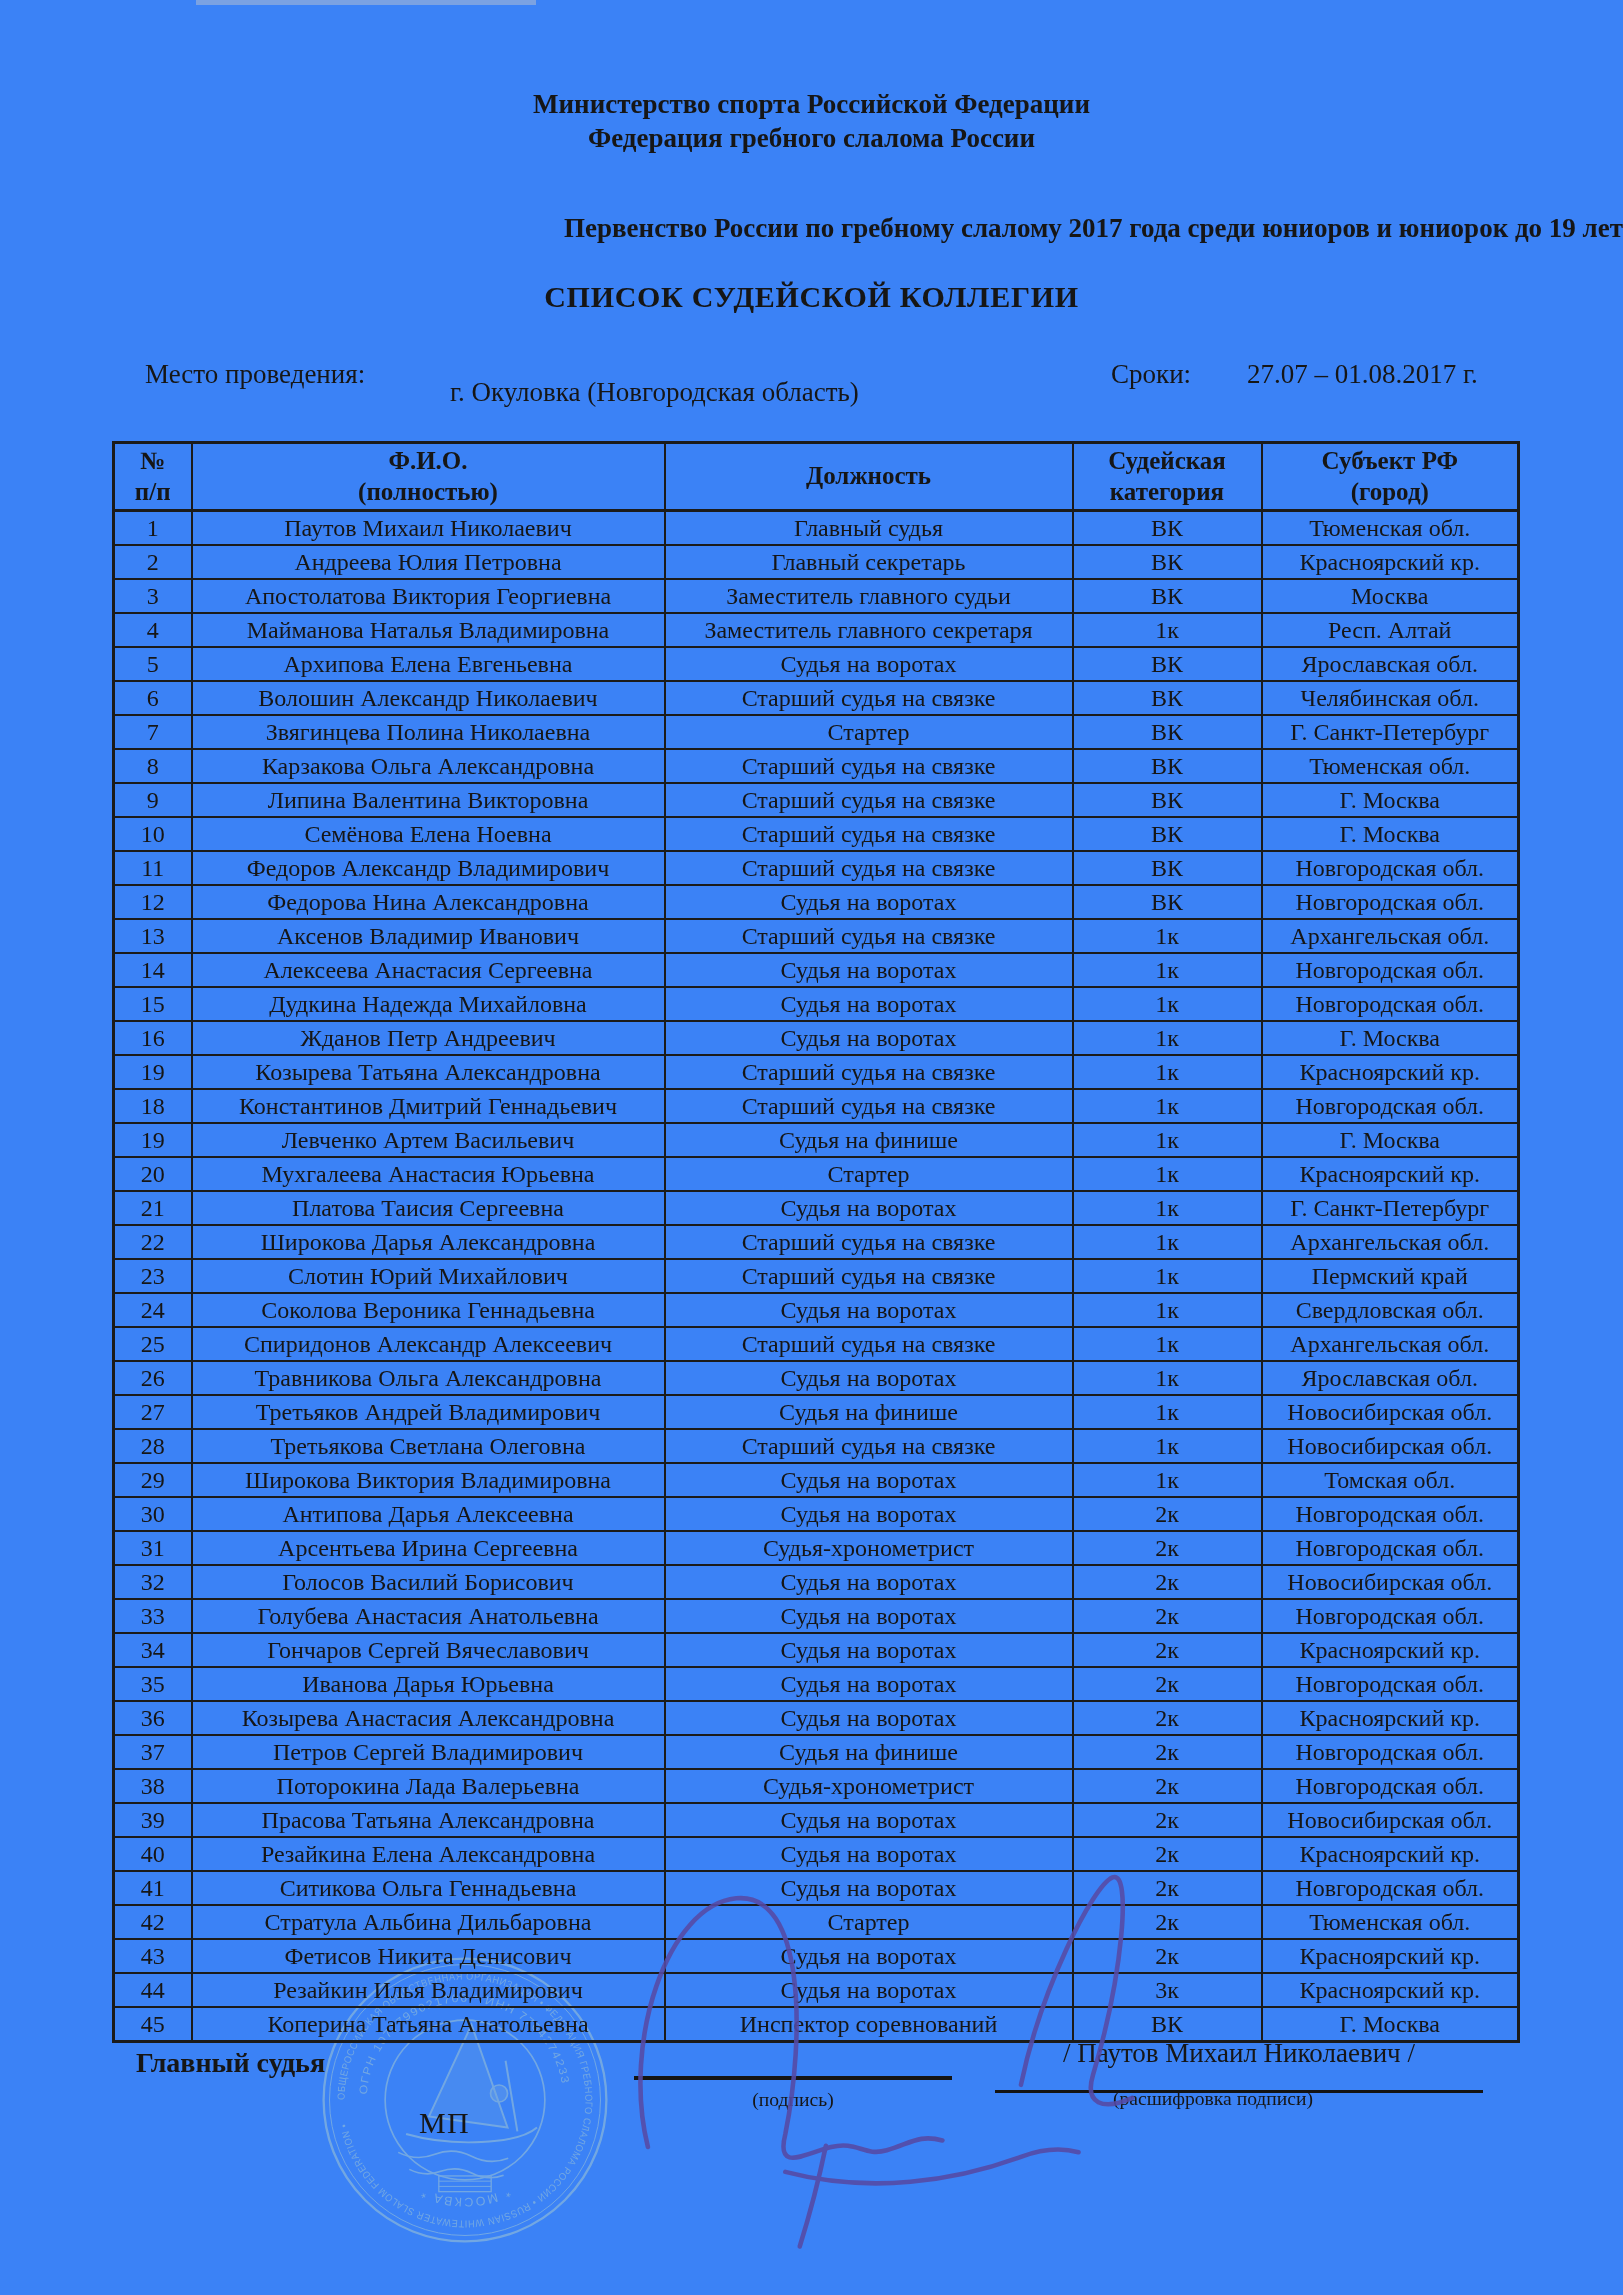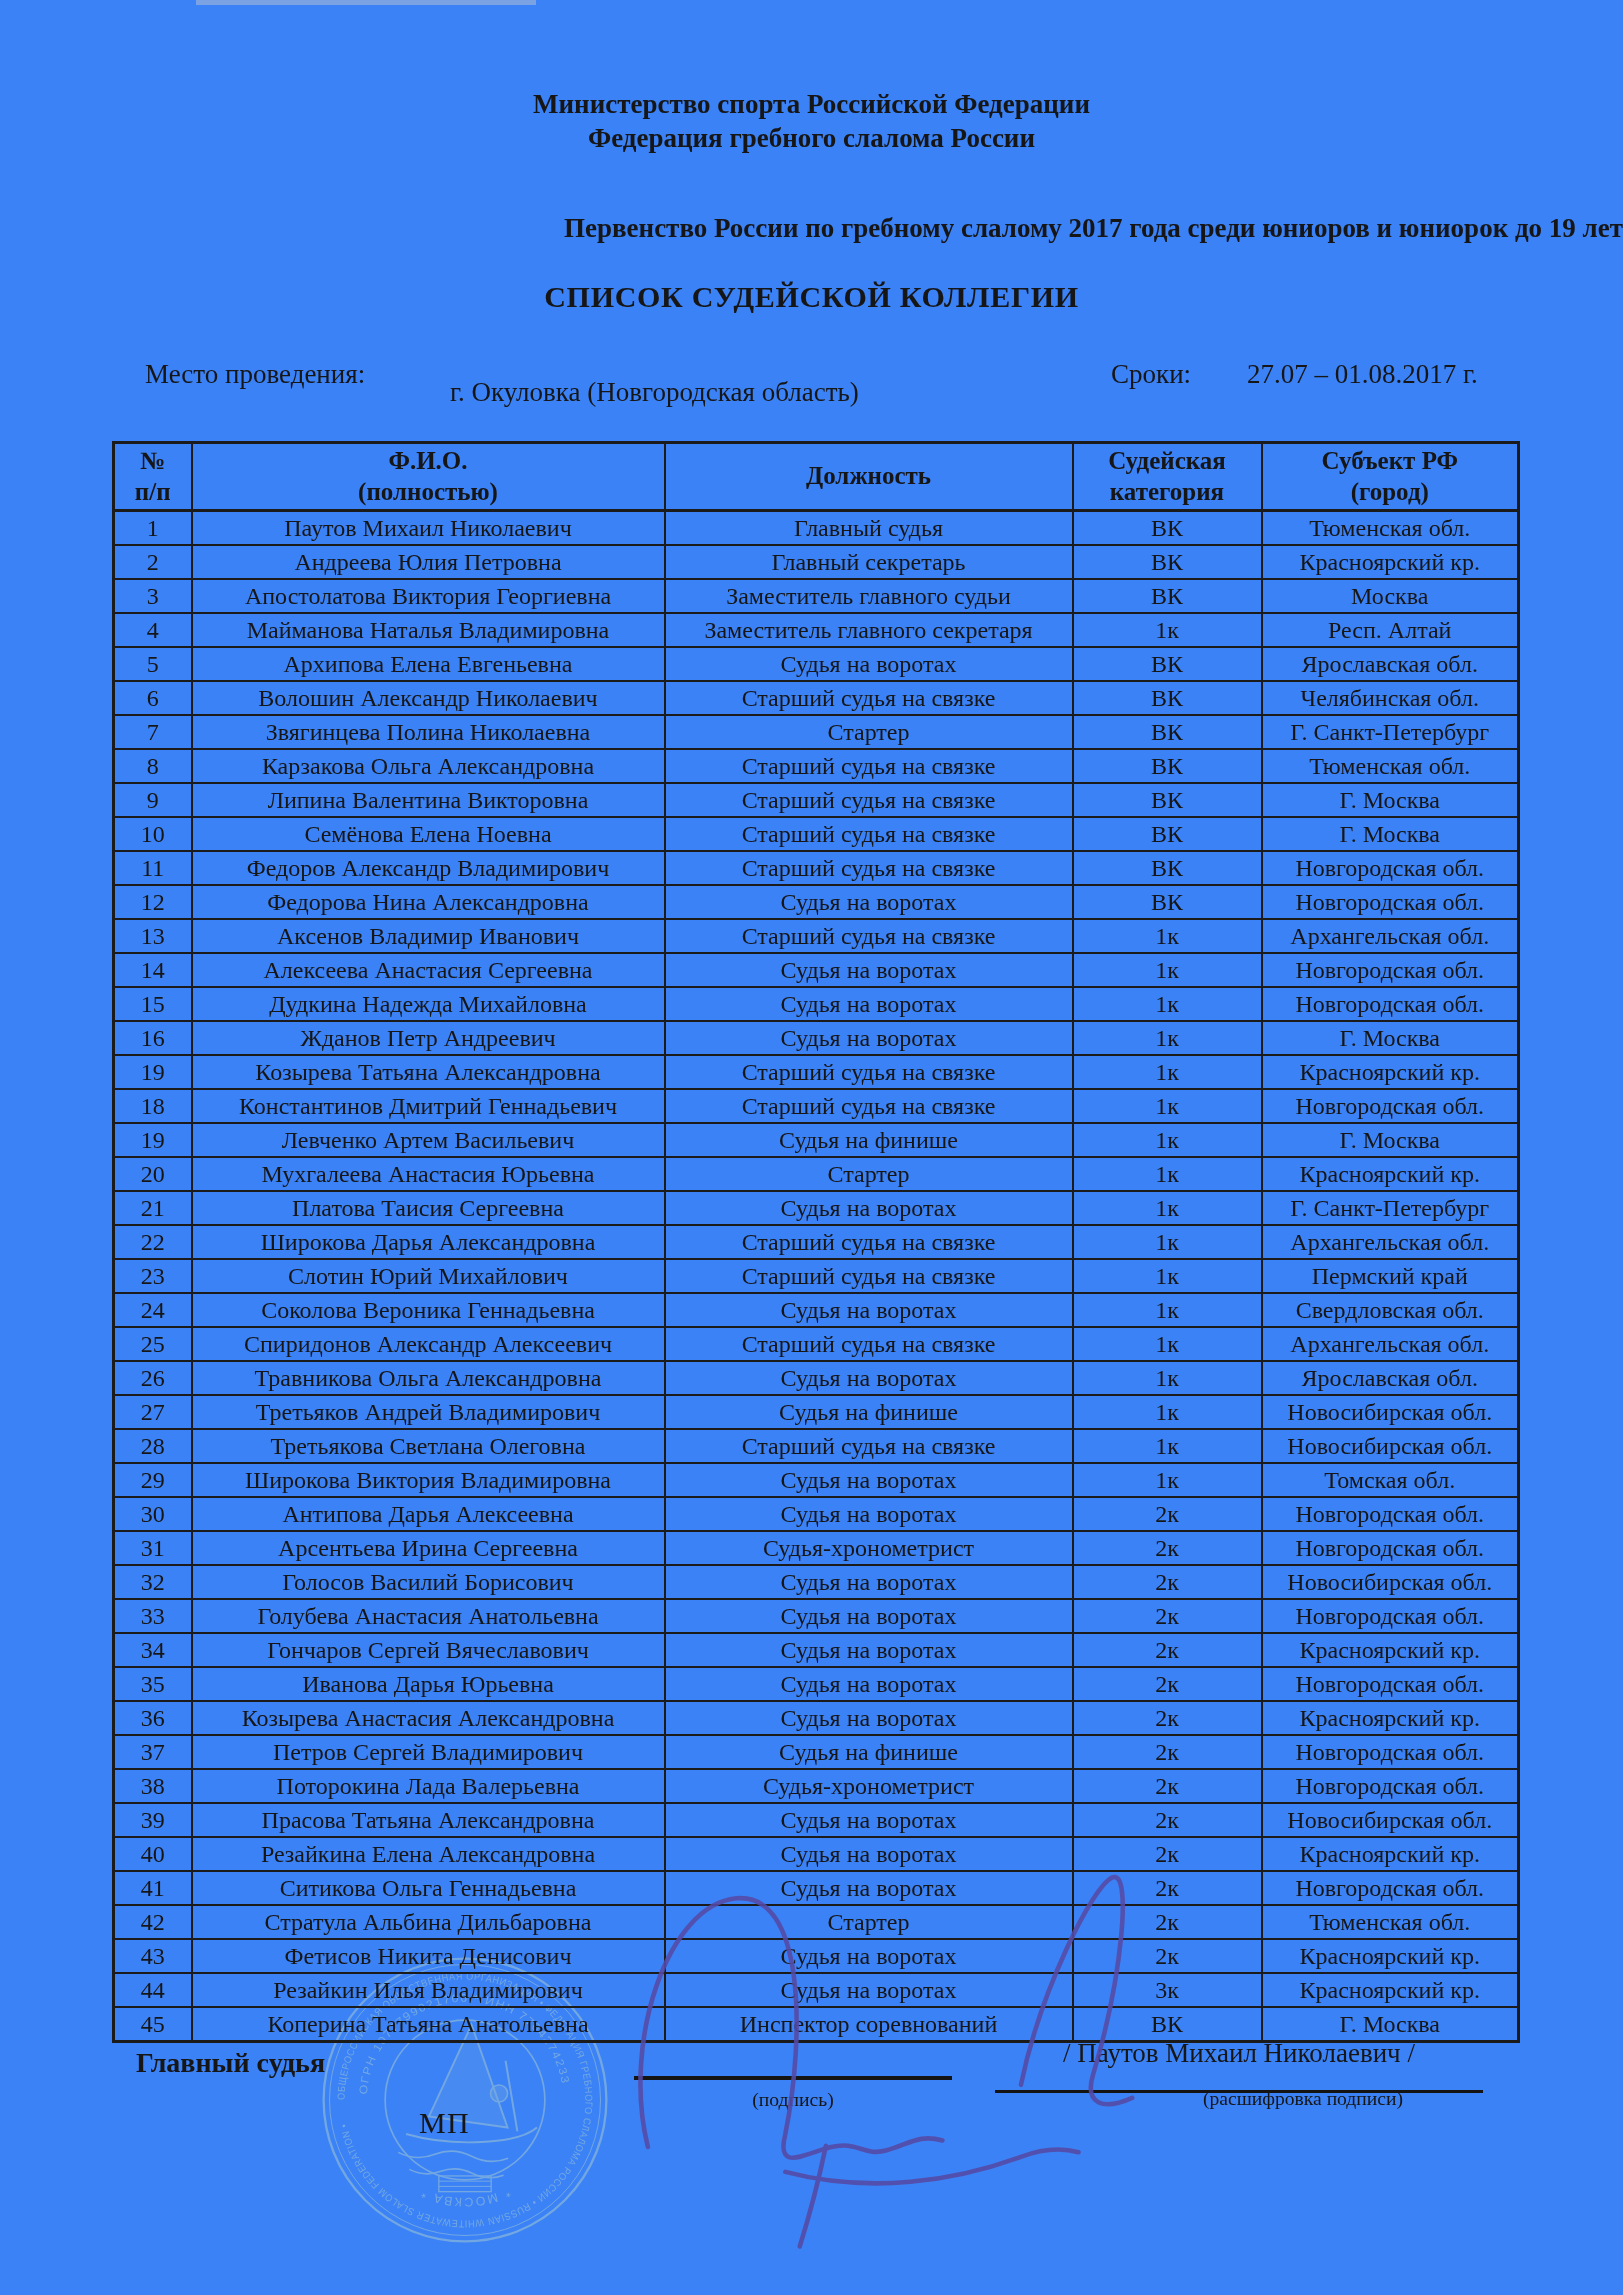--- a/index.html
+++ b/index.html
@@ -48,21 +48,21 @@
   td.c-region{text-align:left;padding-left:10.5px;}
 
   .chief-judge{left:136px;top:2047px;font-size:28px;font-weight:bold;}
   .sig-line{left:634px;top:2076px;width:318px;height:3.9px;background:#141414;}
   .sig-caption{left:634px;top:2089px;width:318px;text-align:center;font-size:19.6px;}
   .name-field{
     left:995px;top:2038px;width:488px;text-align:center;
     font-size:27px;border-bottom:3.3px solid #141414;padding-bottom:21px;
     white-space:nowrap;
   }
-  .name-caption{left:1113px;top:2088px;width:380px;text-align:center;font-size:19.6px;}
+  .name-caption{left:1113px;top:2088px;width:380px;font-size:19.6px;}
   .mp-label{left:419px;top:2106px;font-size:30px;letter-spacing:1.3px;}
 
   .stamp-svg{left:321px;top:1956px;opacity:0.82;}
   .signature-svg{left:589px;top:1859px;}
 
   .scan-artifact{left:196px;top:0;width:340px;height:4.6px;background:#c9c9c9;opacity:.45;}
 </style>
 </head>
 <body>
 

